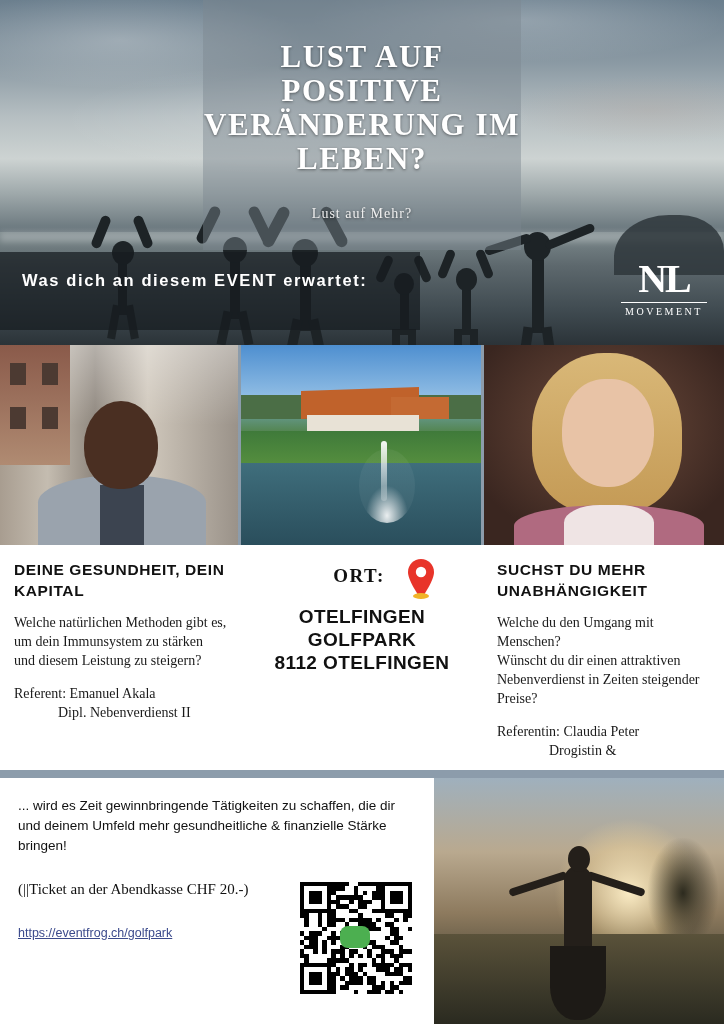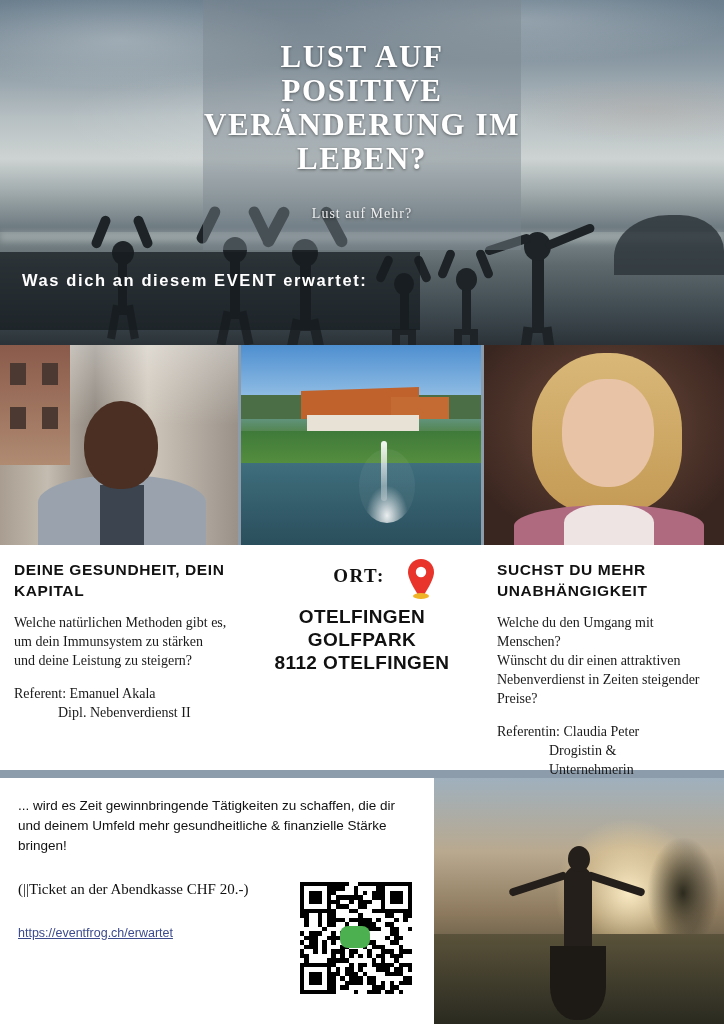--- a/index.html
+++ b/index.html
@@ -539,20 +539,25 @@
       <div class="sil" style="left:544px; bottom:-18px; width:10px; height:36px; transform:rotate(-8deg);"></div>
     </div>
 
     <div class="title-panel"></div>
     <div class="hero-title">LUST AUF POSITIVE VERÄNDERUNG IM LEBEN?</div>
     <div class="hero-sub">Lust auf Mehr?</div>
 
     <div class="hero-banner"></div>
     <div class="hero-banner-text">Was dich an diesem EVENT erwartet:</div>
 
+    <div class="logo">
+      <div class="logo-mark">NL</div>
+      <div class="logo-rule"></div>
+      <div class="logo-word">MOVEMENT</div>
+    </div>
   </div>
 
   <div class="photo-strip">
     <div class="photo p1">
       <div class="p1-street"></div>
       <div class="p1-building"></div>
       <div class="p1-window" style="left:10px; top:18px; width:16px; height:22px;"></div>
       <div class="p1-window" style="left:42px; top:18px; width:16px; height:22px;"></div>
       <div class="p1-window" style="left:10px; top:62px; width:16px; height:22px;"></div>
       <div class="p1-window" style="left:42px; top:62px; width:16px; height:22px;"></div>
@@ -581,21 +586,21 @@
       <div class="p3-collar"></div>
     </div>
   </div>
 
   <div class="info-band">
     <div class="vdiv v1"></div>
     <div class="vdiv v2"></div>
 
     <div class="col col-left">
       <div class="col-h">DEINE GESUNDHEIT, DEIN KAPITAL</div>
-      <div class="col-p">Welche natürlichen Methoden gibt es, um dein Immunsystem zu stärken und deine Leistung zu steigern?</div>
+      <div class="col-p">Welche natürlichen Methoden gibt es, um dein Immunsystem zu stärken und diesem Leistung zu steigern?</div>
       <div class="speaker">
         <span>Referent: Emanuel Akala</span>
         <span class="sub">Dipl. Nebenverdienst II</span>
       </div>
     </div>
 
     <div class="col col-mid">
       <div>
         <span class="ort-label">ORT:</span>
         <span class="pin">
@@ -615,34 +620,33 @@
 
     <div class="col col-right">
       <div class="col-h">SUCHST DU MEHR UNABHÄNGIGKEIT</div>
       <div class="col-p">
         <span>Welche du den Umgang mit Menschen?</span><br>
         <span>Wünscht du dir einen attraktiven Nebenverdienst in Zeiten steigender Preise?</span>
       </div>
       <div class="speaker">
         <span>Referentin: Claudia Peter</span>
         <span class="sub2">Drogistin &amp;</span>
-        <span class="sub2">Unternehmerin</span>
       </div>
     </div>
   </div>
 
   <div class="divider"></div>
 
   <div class="bottom">
     <div class="bottom-left">
       <div class="bl-p">... wird es Zeit gewinnbringende Tätigkeiten zu schaffen, die dir und deinem Umfeld mehr gesundheitliche &amp; finanzielle Stärke bringen!</div>
       <div class="ticket">
         <div>(||Ticket an der Abendkasse CHF 20.-)</div>
       </div>
-      <a class="link" href="#">https://eventfrog.ch/erwartet</a>
+      <a class="link" href="#">https://eventfrog.ch/golfpark</a>
 
       <div class="qr">
         <div class="qrgrid" id="qrgrid">
             <i></i>
             <i></i>
             <i></i>
             <i></i>
             <i></i>
             <i></i>
             <i></i>

